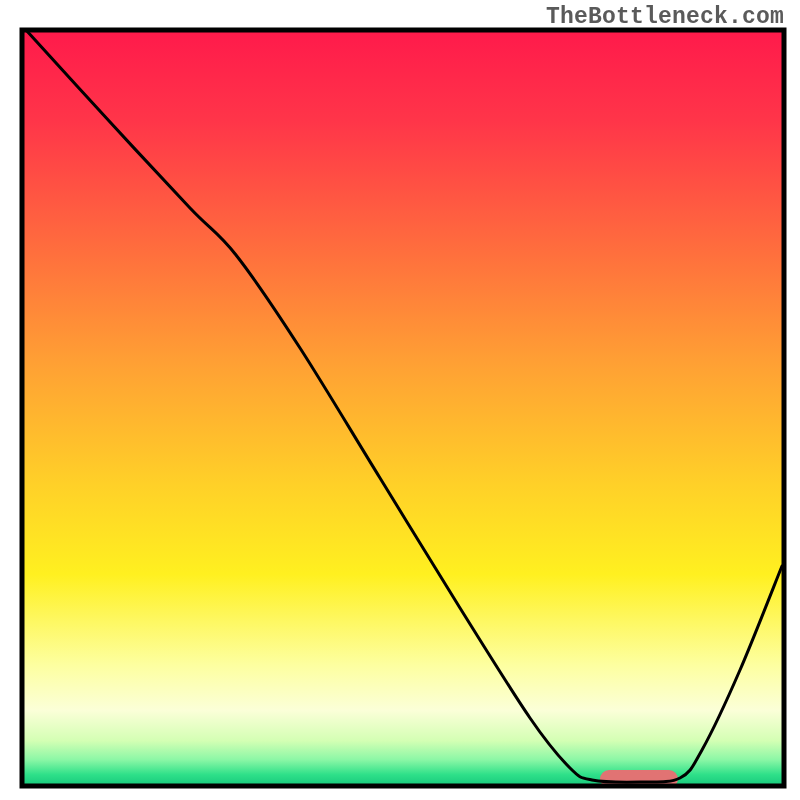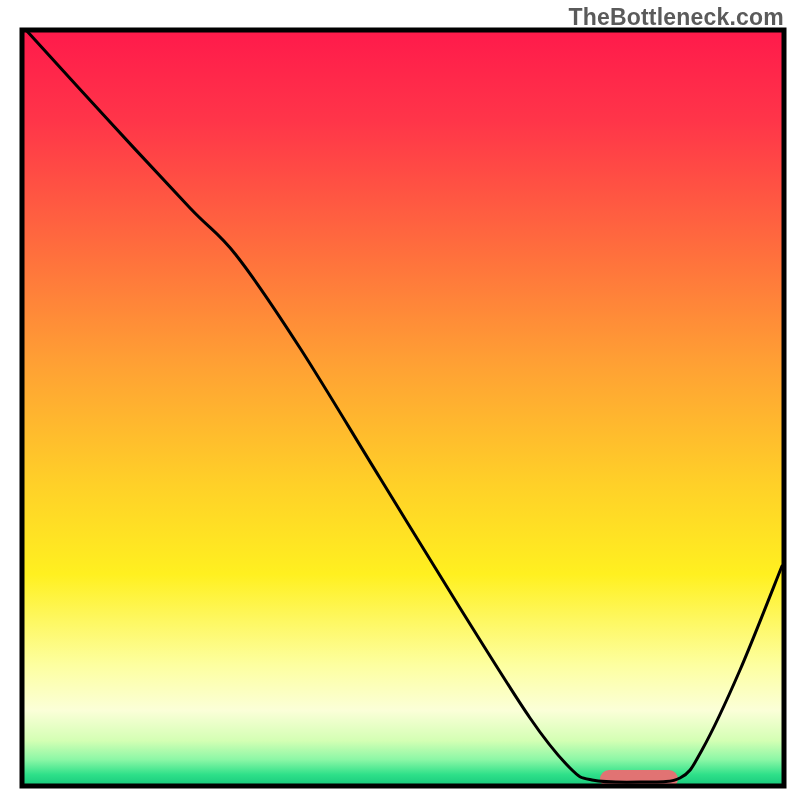--- a/index.html
+++ b/index.html
@@ -7,20 +7,21 @@
     padding: 0;
     width: 800px;
     height: 800px;
     background: #ffffff;
     font-family: Arial, Helvetica, sans-serif;
   }
   .container {
     position: relative;
     width: 800px;
     height: 642px;
+    font-family: Liberation Mono, monospace;
   }
   .watermark {
     position: absolute;
     top: 4px;
     right: 16px;
     font-size: 23px;
     font-weight: bold;
     color: #5a5a5a;
     letter-spacing: 0.2px;
   }

